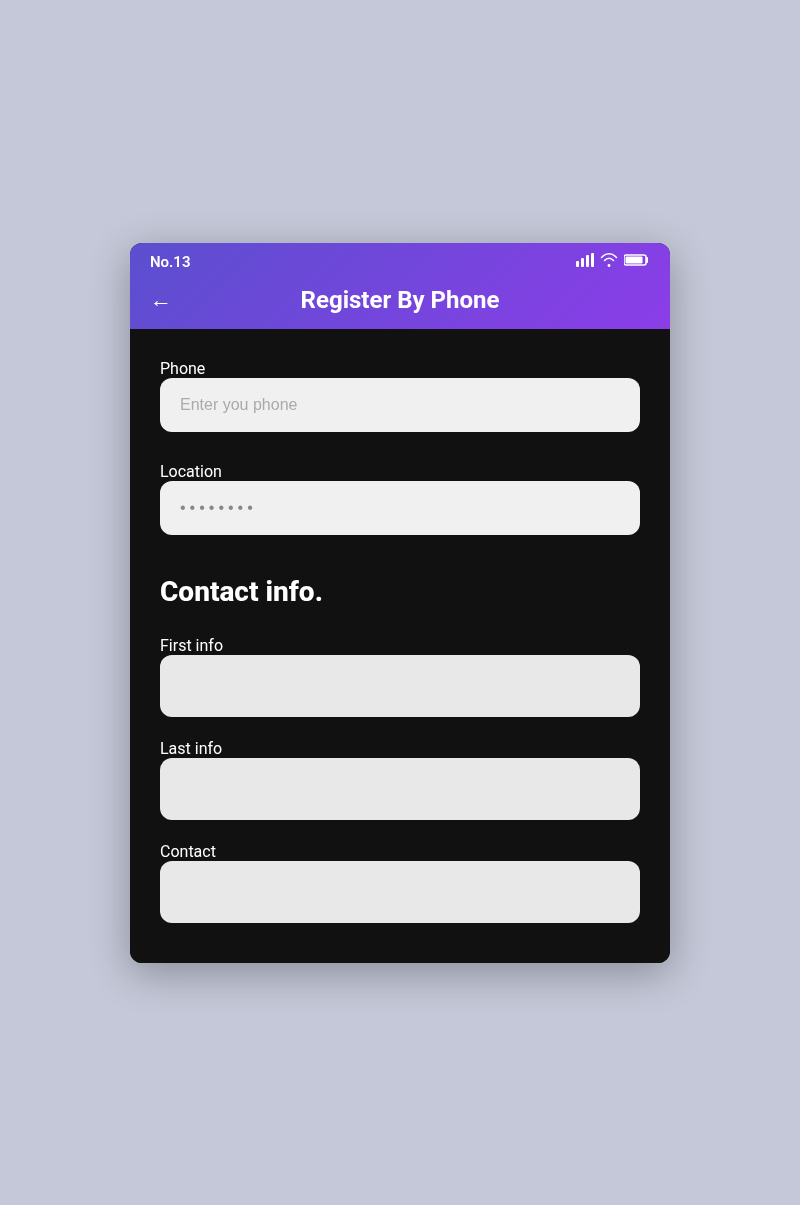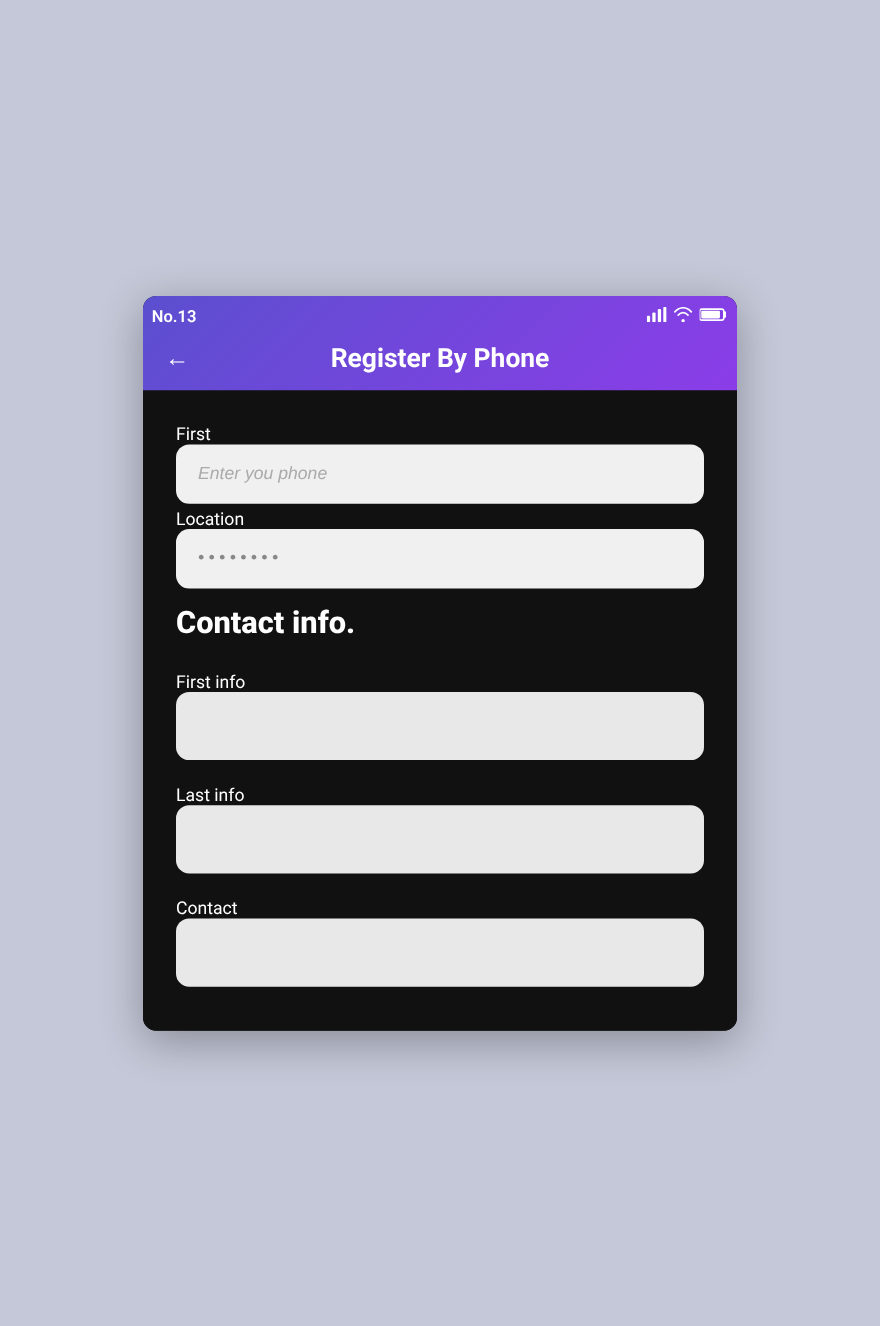--- a/index.html
+++ b/index.html
@@ -28,21 +28,21 @@
 
     
     .header {
       background: linear-gradient(135deg, #5b4fcf 0%, #8b3de8 100%);
     }
 
     .status-bar {
       display: flex;
       justify-content: space-between;
       align-items: center;
-      padding: 10px 8px 6px;
+      padding: 10px 20px 6px;
     }
 
     .status-no {
       color: #fff;
       font-size: 15px;
       font-weight: 600;
     }
 
     .status-icons {
       display: flex;
@@ -106,23 +106,22 @@
     }
 
     .field-input {
       width: 100%;
       background: #f0f0f0;
       border: none;
       border-radius: 12px;
       padding: 18px 20px;
       font-size: 16px;
       color: #aaa;
-      margin-bottom: 4px;
+      margin-bottom: 30px;
       outline: none;
-      font-style: italic;
     }
 
     .field-input::placeholder {
       color: #aaa;
     }
 
     .field-input-blank {
       width: 100%;
       background: #e8e8e8;
       border: none;
@@ -188,21 +187,21 @@
 
     <div class="nav-bar">
       <button class="back-button">←</button>
       <span class="nav-title">Register By Phone</span>
     </div>
   </div>
 
   <div class="form-content">
 
     
-    <label class="field-label">First</label>
+    <label class="field-label">Phone</label>
     <input class="field-input" type="tel" placeholder="Enter you phone" style="">
 
     
     <label class="field-label">Location</label>
     <input class="field-input password-dots" type="password" value="12345678" style="">
 
     
     <div class="section-title">Contact info.</div>
 
     

